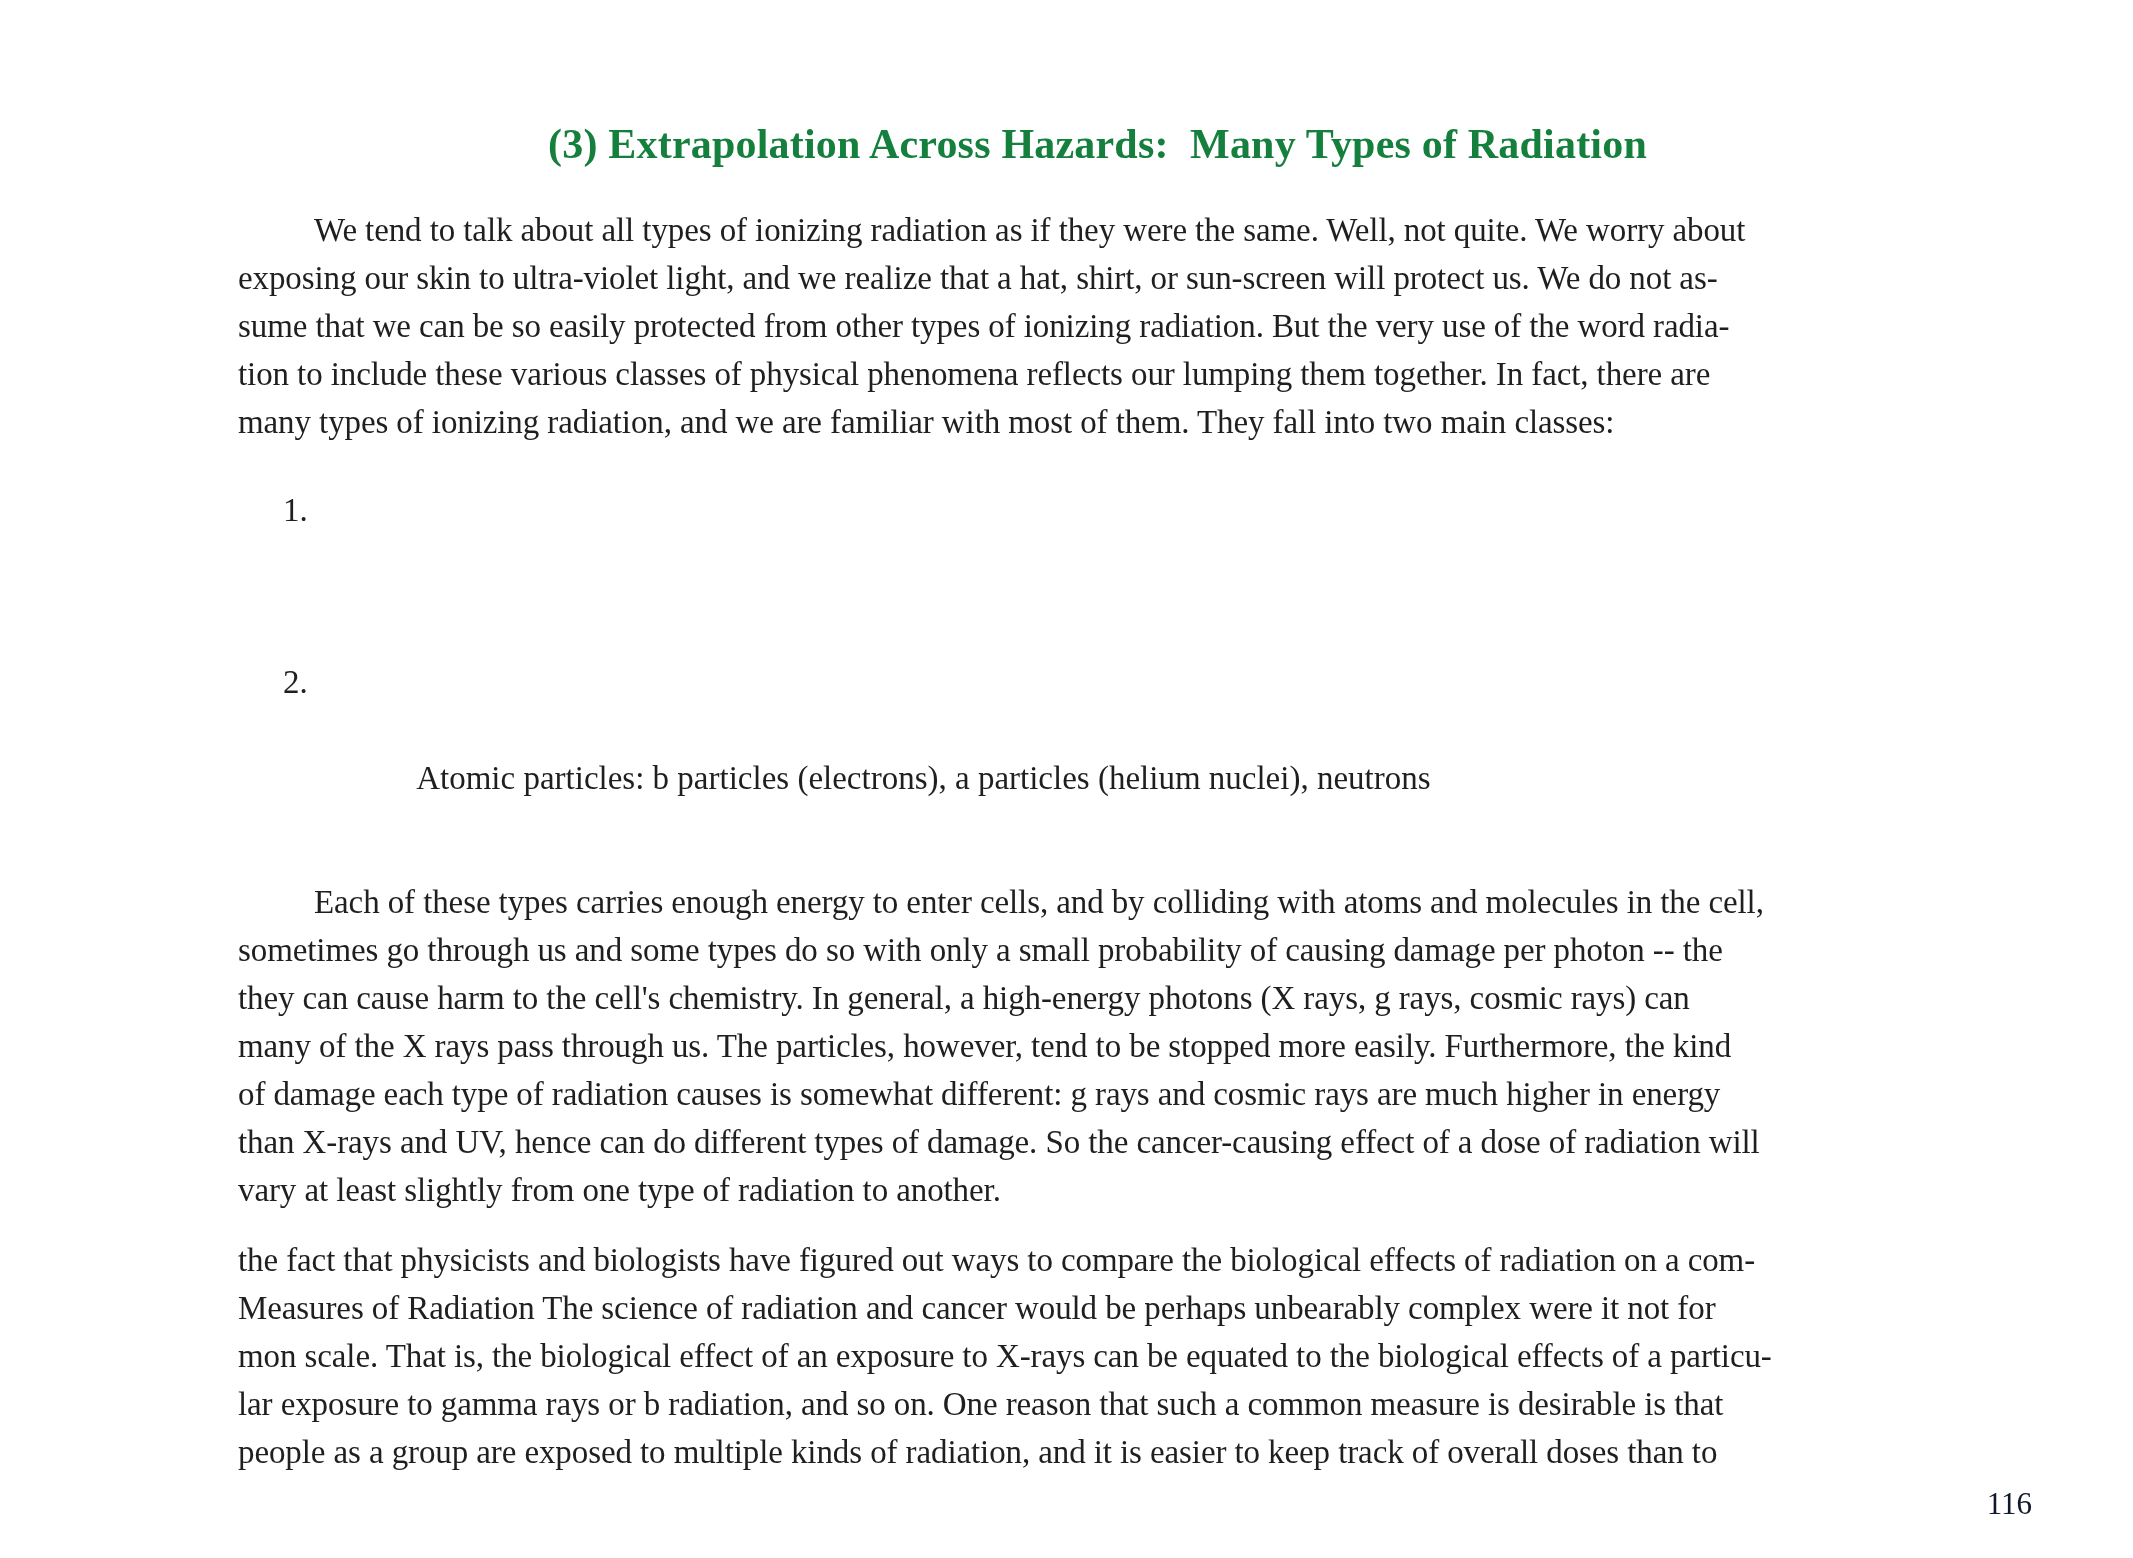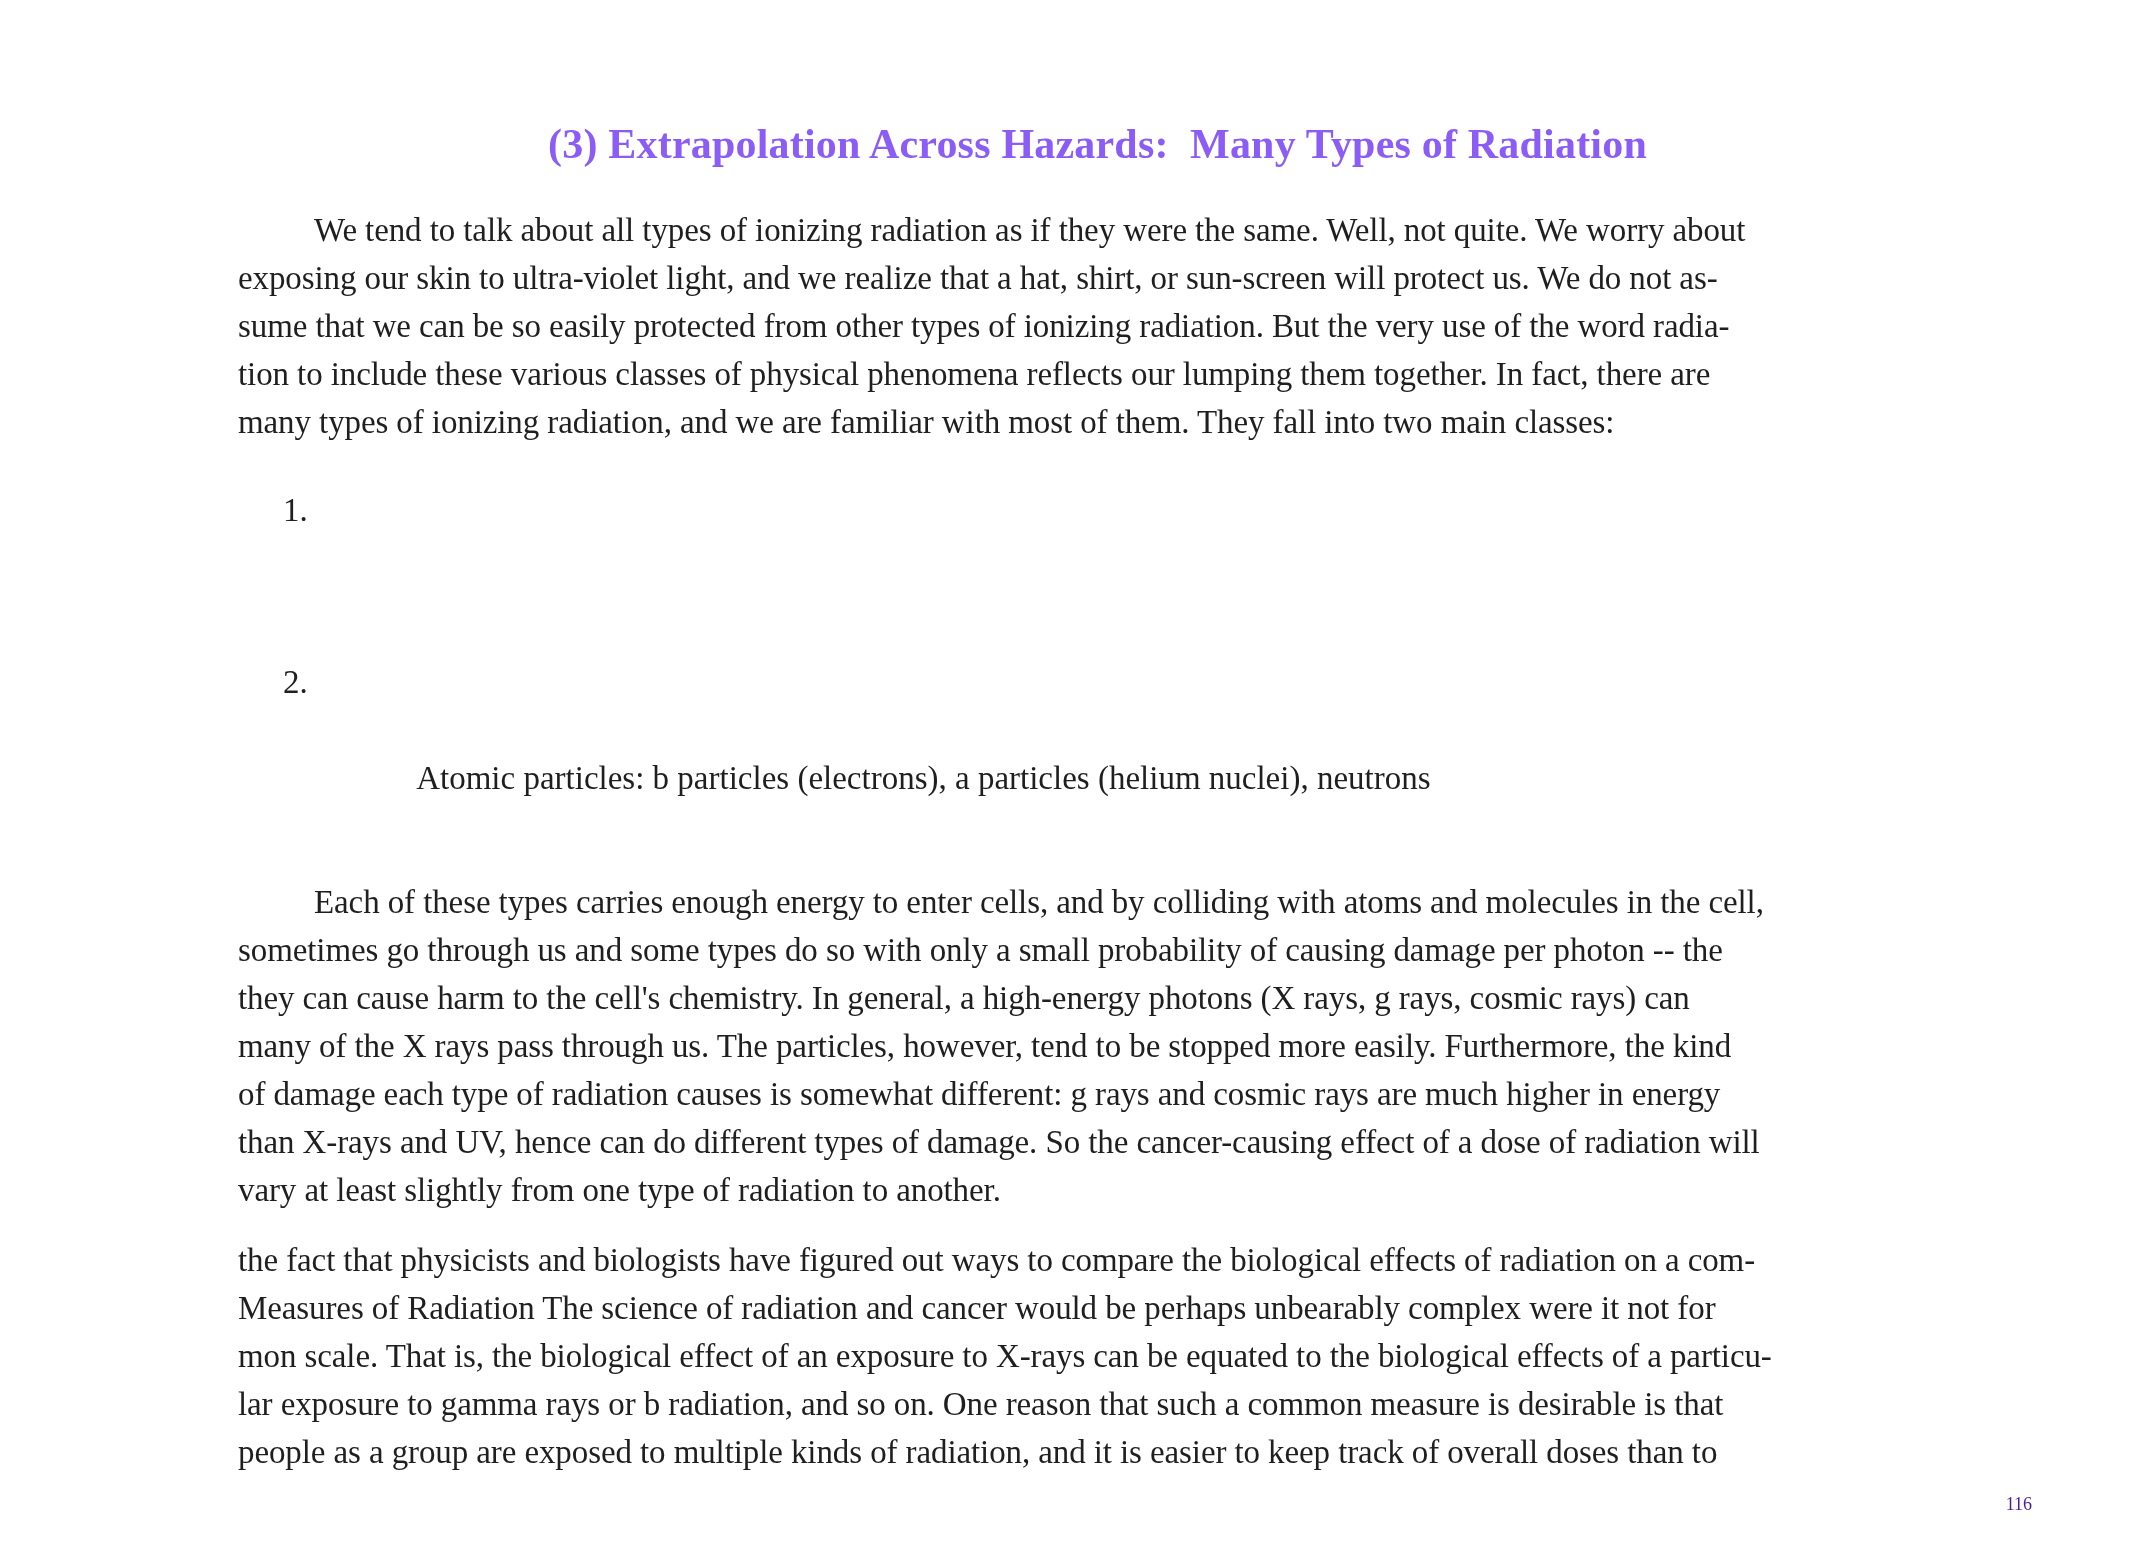--- a/index.html
+++ b/index.html
@@ -21,21 +21,21 @@
   }
   .doc-title {
     margin: 0 0 38px 0;
     padding-top: 120px;
     font-size: 42px;
     line-height: 48px;
     font-weight: 700;
     text-align: center;
     letter-spacing: 0.2px;
     white-space: pre;
-    color: #8b5cf6;
+    color: #15803d;
   }
   .para {
     margin: 16px;
   }
   .line {
     font-size: 33px;
     line-height: 48px;
     white-space: pre;
     letter-spacing: -0.1px;
   }
@@ -60,23 +60,23 @@
   }
   .list-marker {
     position: absolute;
     left: 61px;
     top: 0;
   }
   .page-number {
     position: absolute;
     top: 1488px;
     right: 101px;
-    font-size: 18px;
+    font-size: 31px;
     line-height: 32px;
-    color: #4c1d95;
+    color: #0f172a;
   }
 </style>
 </head>
 <body>
 
 <div class="page">
   <div class="content">
 
     <h1 class="doc-title">(3) Extrapolation Across Hazards:  Many Types of Radiation</h1>
 

